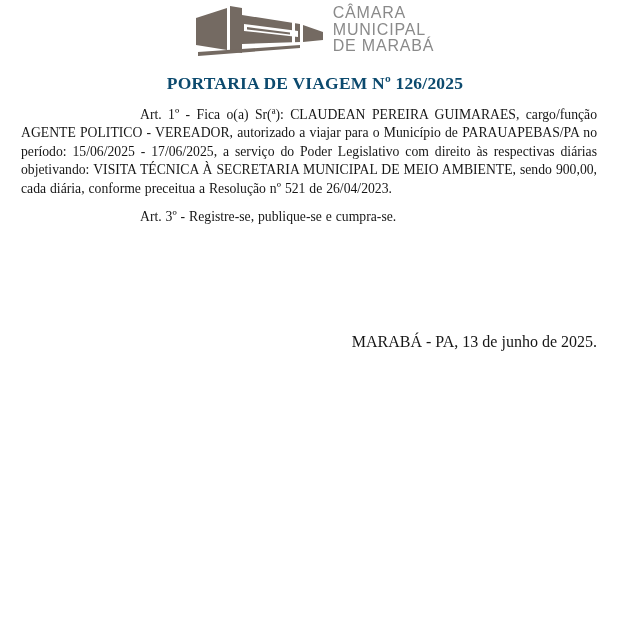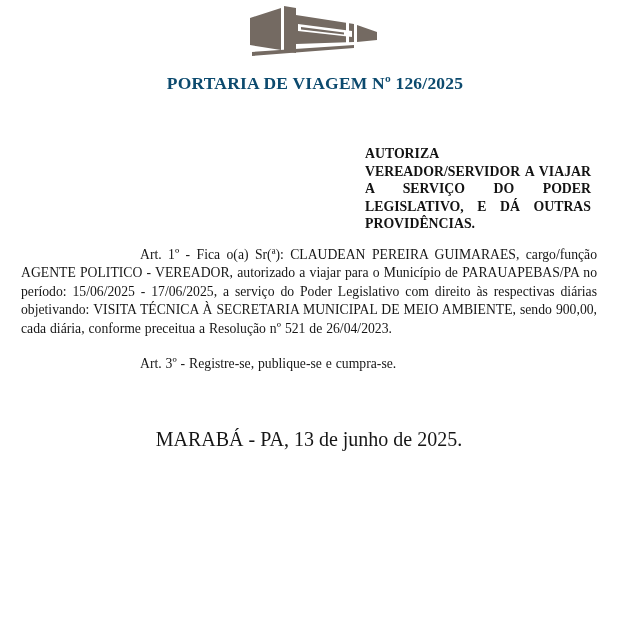--- a/index.html
+++ b/index.html
@@ -65,25 +65,25 @@
     margin: 0;
     font-size: 13.7px;
     line-height: 18.4px;
     text-align: justify;
     text-indent: 119px;
     word-spacing: 0.5px;
   }
   .preamble { margin-top: 35px; }
   .art1 { margin-top: 13px; }
   .art2 { margin-top: 12px; }
-  .art3 { margin-top: 17px; }
+  .art3 { margin-top: 10px; }
   .place-date {
-    margin: 57px 0 0 0;
-    text-align: center;
-    font-size: 20px;
+    margin: 107px 0 0 0;
+    text-align: right;
+    font-size: 16px;
     line-height: 18px;
   }
 </style>
 </head>
 <body>
 
 <div class="page">
 
   <header class="header">
     <span class="logo">
@@ -95,24 +95,28 @@
           <polygon points="107,22 127,29 127,37 107,39"></polygon>
           <polygon points="2,49 104,42 104,45 2,53"></polygon>
         </g>
         <polygon points="48,21 102,28 102,34 48,28" fill="#ffffff"></polygon>
         <polygon points="96,19 99,19.5 99,40 96,40" fill="#ffffff"></polygon>
         <g fill="#746a62">
           <polygon points="51,24 94,29.5 94,31.5 51,26.5"></polygon>
         </g>
       </svg>
     </span>
+    <div class="wordmark">
+      <div>CÂMARA</div>
+      <div>MUNICIPAL</div>
+      <div>DE MARABÁ</div>
+    </div>
   </header>
 
   <h1 class="title">PORTARIA DE VIAGEM Nº 126/2025</h1>
 
   <div class="content">
-    <p class="ementa">AUTORIZA VEREADOR/SERVIDOR A VIAJAR A SERVIÇO DO PODER LEGISLATIVO, E DÁ OUTRAS PROVIDÊNCIAS.</p>
     <p class="para art1">Art. 1º - Fica o(a) Sr(ª): CLAUDEAN PEREIRA GUIMARAES, cargo/função AGENTE POLITICO - VEREADOR, autorizado a viajar para o Município de PARAUAPEBAS/PA no período: 15/06/2025 - 17/06/2025, a serviço do Poder Legislativo com direito às respectivas diárias objetivando: VISITA TÉCNICA À SECRETARIA MUNICIPAL DE MEIO AMBIENTE, sendo 900,00, cada diária, conforme preceitua a Resolução nº 521 de 26/04/2023.</p>
     <p class="para art3">Art. 3º - Registre-se, publique-se e cumpra-se.</p>
     <p class="place-date">MARABÁ - PA, 13 de junho de 2025.</p>
   </div>
 
 </div>
 
 </body></html>

